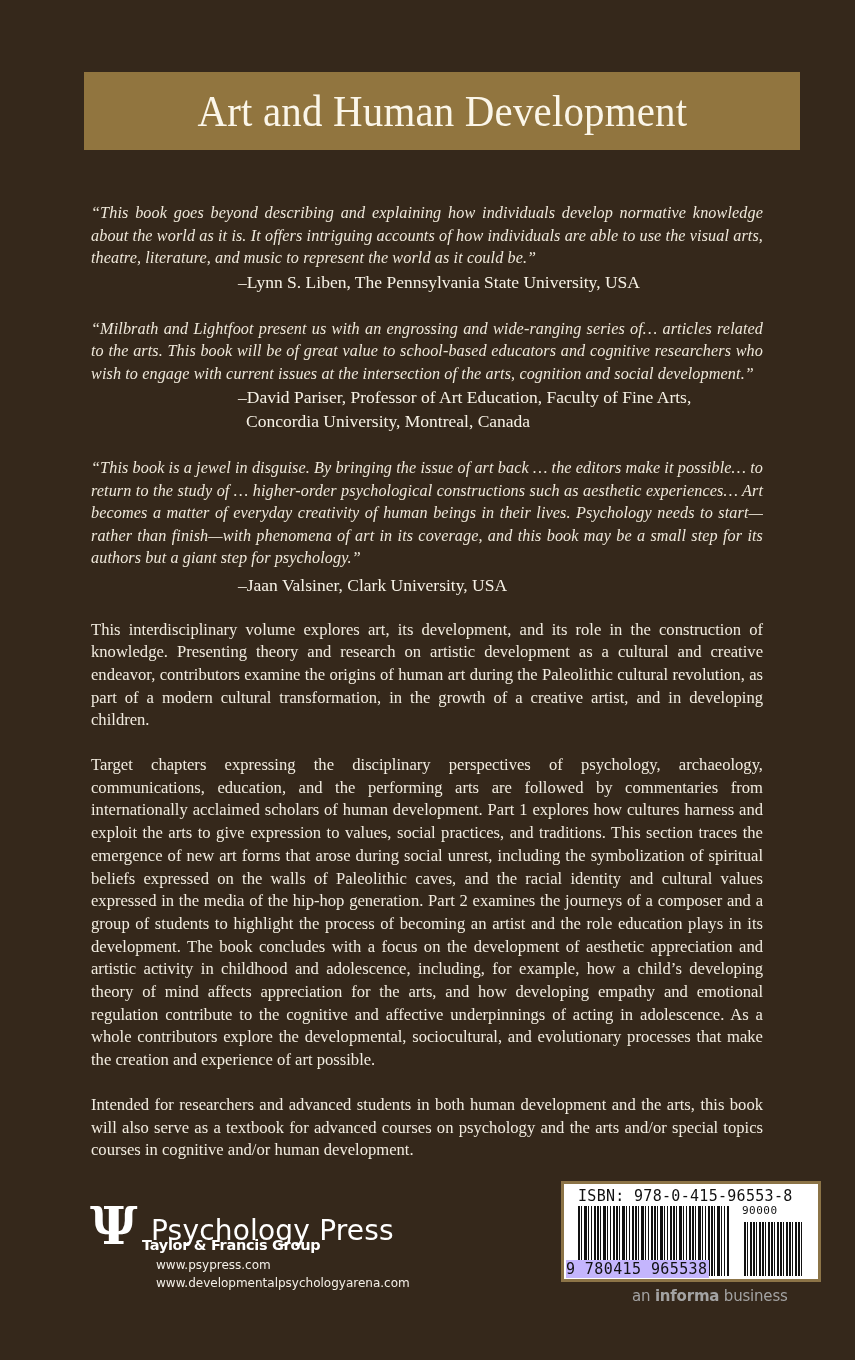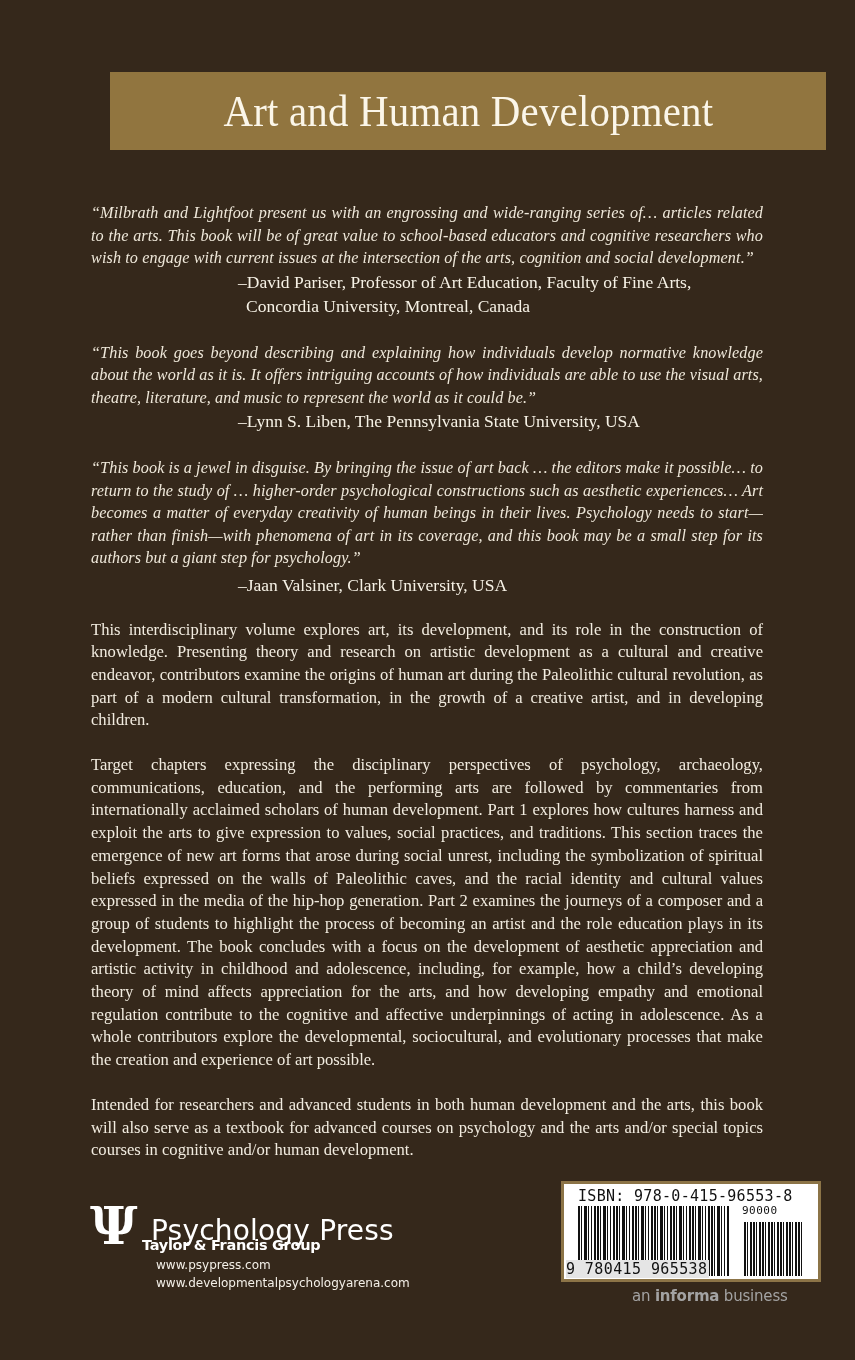--- a/index.html
+++ b/index.html
@@ -4,21 +4,21 @@
   <style>
     html, body { margin: 0; padding: 0; }
     body {
       width: 855px; height: 1360px; overflow: hidden;
       background: #35281b;
       color: #f2ece0;
       font-family: "Liberation Serif", "DejaVu Serif", serif;
       position: relative;
     }
     .title-band {
-      position: absolute; left: 110px; top: 72px; width: 716px; height: 78px;
+      position: absolute; left: 84px; top: 72px; width: 716px; height: 78px;
       background: #91753f;
       display: flex; align-items: center; justify-content: center;
     }
     .title-band h1 {
       margin: 0; font-weight: normal; font-size: 44px; letter-spacing: 0.2px;
       color: #fbf6e9; font-family: "Liberation Serif", "DejaVu Serif", serif;
       transform: scaleX(0.93);
     }
     .content { position: absolute; left: 91px; top: 202px; width: 672px; }
     .quote {
@@ -64,21 +64,21 @@
       position: absolute; left: 14px; top: 3px; font-size: 15px;
       font-family: "DejaVu Sans Mono", monospace; color: #111; letter-spacing: 0.3px;
     }
     .addon-num {
       position: absolute; left: 178px; top: 20px; font-size: 11px;
       font-family: "DejaVu Sans Mono", monospace; color: #111; letter-spacing: 0.5px;
     }
     .ean-num {
       position: absolute; left: 2px; top: 76px; font-size: 15px;
       font-family: "DejaVu Sans Mono", monospace; color: #111; letter-spacing: 0.4px;
-      background: #e5e5e5; padding-right: 2px;
+      background: #c4b5fd; padding-right: 2px;
     }
     .bars-main {
       position: absolute; left: 14px; top: 22px; width: 152px; height: 70px;
       background: repeating-linear-gradient(90deg,
         #111 0 2px, #fff 2px 3px, #111 3px 4px, #fff 4px 6px,
         #111 6px 9px, #fff 9px 10px, #111 10px 11px, #fff 11px 13px,
         #111 13px 14px, #fff 14px 16px, #111 16px 18px, #fff 18px 19px);
     }
     .bars-addon {
       position: absolute; left: 180px; top: 38px; width: 60px; height: 54px;
@@ -94,28 +94,28 @@
   </style>
 </head>
 <body>
 
 <div class="title-band">
   <h1>Art and Human Development</h1>
 </div>
 
 <div class="content">
   <div class="block">
+    <p class="quote">“This book goes beyond describing and explaining how individuals develop normative knowledge about the world as it is. It offers intriguing accounts of how individuals are able to use the visual arts, theatre, literature, and music to represent the world as it could be.”</p>
+    <p class="attrib">–Lynn S. Liben, The Pennsylvania State University, USA</p>
+  </div>
+
+  <div class="block">
     <p class="quote">“Milbrath and Lightfoot present us with an engrossing and wide-ranging series of… articles related to the arts. This book will be of great value to school-based educators and cognitive researchers who wish to engage with current issues at the intersection of the arts, cognition and social development.”</p>
     <p class="attrib">–David Pariser, Professor of Art Education, Faculty of Fine Arts,</p>
     <p class="attrib" style="margin-left:155px">Concordia University, Montreal, Canada</p>
-  </div>
-
-  <div class="block">
-    <p class="quote">“This book goes beyond describing and explaining how individuals develop normative knowledge about the world as it is. It offers intriguing accounts of how individuals are able to use the visual arts, theatre, literature, and music to represent the world as it could be.”</p>
-    <p class="attrib">–Lynn S. Liben, The Pennsylvania State University, USA</p>
   </div>
 
   <div class="block" style="margin-bottom:22px">
     <p class="quote">“This book is a jewel in disguise. By bringing the issue of art back … the editors make it possible… to return to the study of … higher-order psychological constructions such as aesthetic experiences… Art becomes a matter of everyday creativity of human beings in their lives. Psychology needs to start—rather than finish—with phenomena of art in its coverage, and this book may be a small step for its authors but a giant step for psychology.”</p>
     <p class="attrib" style="margin-top:3px">–Jaan Valsiner, Clark University, USA</p>
   </div>
 
   <p class="para">This interdisciplinary volume explores art, its development, and its role in the construction of knowledge.  Presenting theory and research on artistic development as a cultural and creative endeavor, contributors examine the origins of human art during the Paleolithic cultural revolution, as part of a modern cultural transformation, in the growth of a creative artist, and in developing children.</p>
   <p class="para">Target chapters expressing the disciplinary perspectives of psychology, archaeology, communications, education, and the performing arts are followed by commentaries from internationally acclaimed scholars of human development.  Part 1 explores how cultures harness and exploit the arts to give expression to values, social practices, and traditions. This section traces the emergence of new art forms that arose during social unrest, including the symbolization of spiritual beliefs expressed on the walls of Paleolithic caves, and the racial identity and cultural values expressed in the media of the hip-hop generation. Part 2 examines the journeys of a composer and a group of students to highlight the process of becoming an artist and the role education plays in its development. The book concludes with a focus on the development of aesthetic appreciation and artistic activity in childhood and adolescence, including, for example, how a child’s developing theory of mind affects appreciation for the arts, and how developing empathy and emotional regulation contribute to the cognitive and affective underpinnings of acting in adolescence. As a whole contributors explore the developmental, sociocultural, and evolutionary processes that make the creation and experience of art possible.</p>
   <p class="para">Intended for researchers and advanced students in both human development and the arts, this book will also serve as a textbook for advanced courses on psychology and the arts and/or special topics courses in cognitive and/or human development.</p>

